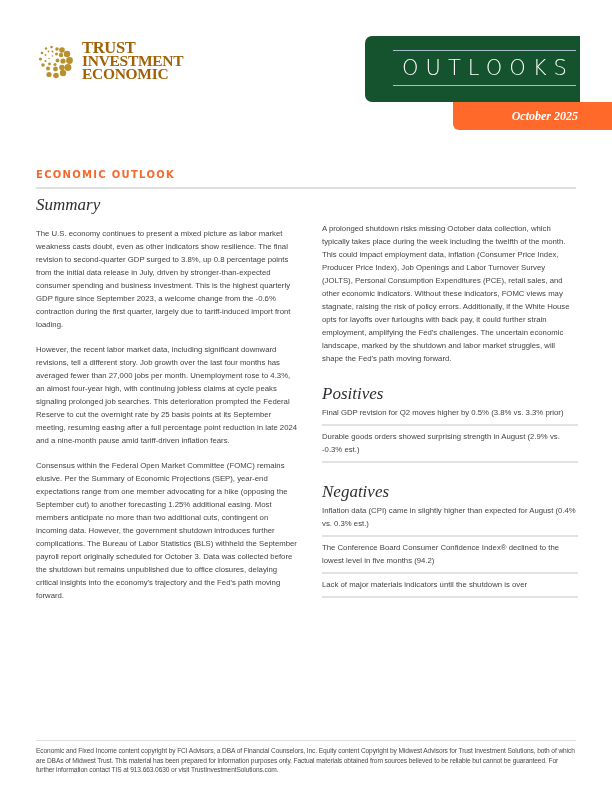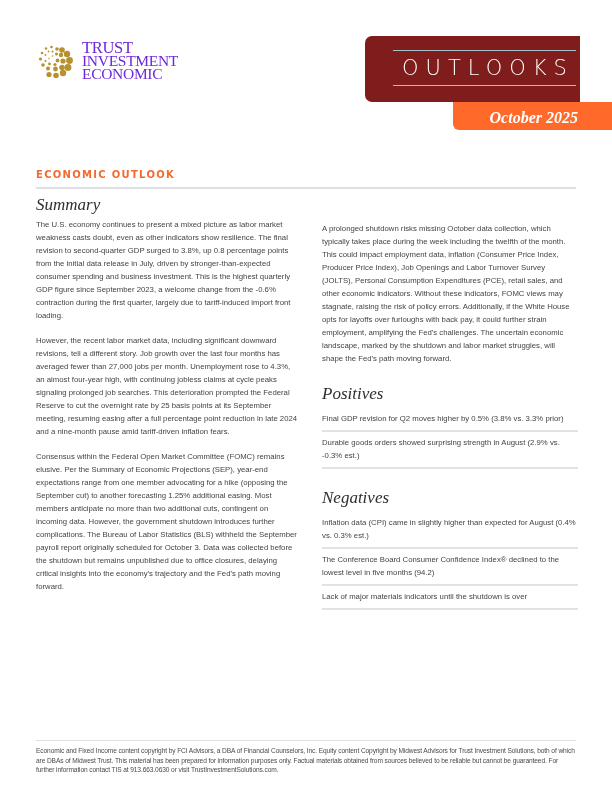--- a/index.html
+++ b/index.html
@@ -2,47 +2,47 @@
 <html><head>
   <meta charset="utf-8">
   <style>
     * { box-sizing: border-box; margin: 0; padding: 0; }
     html, body { width: 612px; height: 792px; background: #ffffff; overflow: hidden; }
     body { position: relative; font-family: "Liberation Sans", sans-serif; color: #3a3a3a; }
 
     
     .logo { position: absolute; left: 34px; top: 40px; display: flex; align-items: center; }
     .logo-mark { width: 40px; height: 40px; margin-right: 8px; }
-    .logo-text { font-family: "Liberation Serif", serif; color: #6d28d9; line-height: 13px; font-size: 15.5px; letter-spacing: -0.3px; }
+    .logo-text { font-family: "Liberation Serif", serif; color: #a16207; line-height: 13px; font-size: 15.5px; letter-spacing: -0.3px; font-weight: bold; }
     .logo-text div { white-space: nowrap; }
     .logo-text .l1 { font-size: 16.5px; }
 
     
-    .banner { position: absolute; left: 365px; top: 36px; width: 215px; height: 66px; background: #7f1d1d; border-radius: 7px 0 0 7px; }
+    .banner { position: absolute; left: 365px; top: 36px; width: 215px; height: 66px; background: #14532d; border-radius: 7px 0 0 7px; }
     .banner-inner { position: absolute; left: 28px; top: 14px; width: 183px; height: 36px; border-top: 1.5px solid #a9c0cb; border-bottom: 1.5px solid #a9c0cb; }
     .banner-title { position: absolute; left: 0; right: 0; top: 5px; text-align: center; color: #ffffff; font-family: "DejaVu Sans", sans-serif; font-size: 21px; letter-spacing: 7px; font-weight: 300; padding-left: 7px; }
     .date-tab { position: absolute; left: 453px; top: 102px; width: 159px; height: 28px; background: #ff6a2a; border-radius: 0 0 0 6px; }
-    .date-text { position: absolute; right: 34px; top: 7px; color: #ffffff; font-family: "Liberation Serif", serif; font-style: italic; font-weight: bold; font-size: 16px; }
+    .date-text { position: absolute; right: 34px; top: 7px; color: #ffffff; font-family: "Liberation Serif", serif; font-style: italic; font-weight: bold; font-size: 12px; }
 
     
     .section-label { position: absolute; left: 36px; top: 169px; color: #f26a2e; font-family: "DejaVu Sans", sans-serif; font-weight: bold; font-size: 10px; letter-spacing: 1.3px; }
     .section-rule { position: absolute; left: 36px; top: 187px; width: 540px; height: 2px; background: #e0e0e0; }
 
     .heading { font-family: "Liberation Serif", serif; font-style: italic; font-size: 17px; color: #2d2f33; }
 
     
     .col { position: absolute; font-size: 7.75px; line-height: 13px; color: #444444; }
     .col-left { left: 36px; top: 198px; width: 262px; }
     .col-right { left: 322px; top: 222px; width: 256px; }
-    .col-left .heading { margin-bottom: 7px; }
+    .col-left .heading { margin-bottom: 16px; }
     .para { margin-bottom: 12px; }
     .col-right .heading { margin-top: 22px; margin-bottom: 6px; }
 
     .list-item { padding: 4px 0 5px 0; border-bottom: 2px solid #e2e2e2; }
-    .list-item:first-child { padding-top: 0; margin-top: 12px; }
+    .list-item:first-child { padding-top: 0; }
 
     
     .footer-rule { position: absolute; left: 36px; top: 740px; width: 540px; height: 1px; background: #e0e0e0; }
     .footer { position: absolute; left: 36px; top: 746px; width: 540px; font-size: 6.6px; line-height: 9.5px; color: #4a4a4a; letter-spacing: -0.1px; }
   </style>
 </head>
 <body>
 
 <div class="logo">
   <svg class="logo-mark" viewBox="0 0 40 40">

